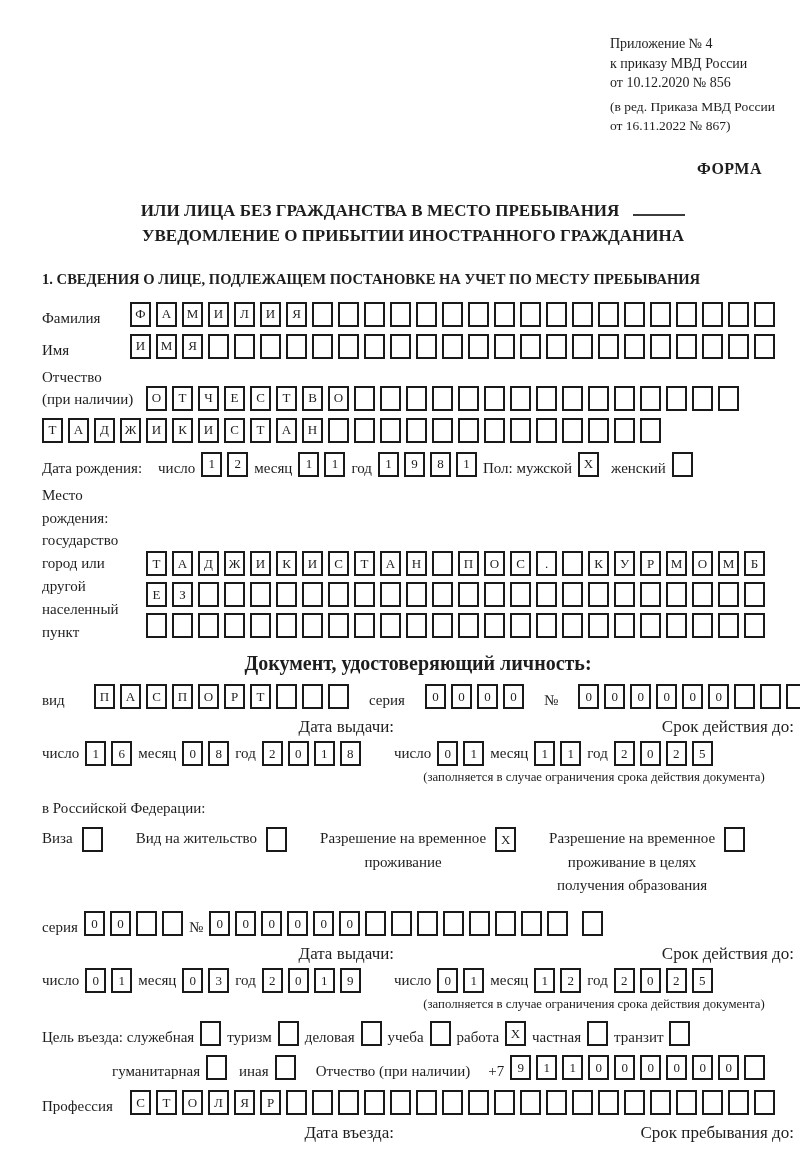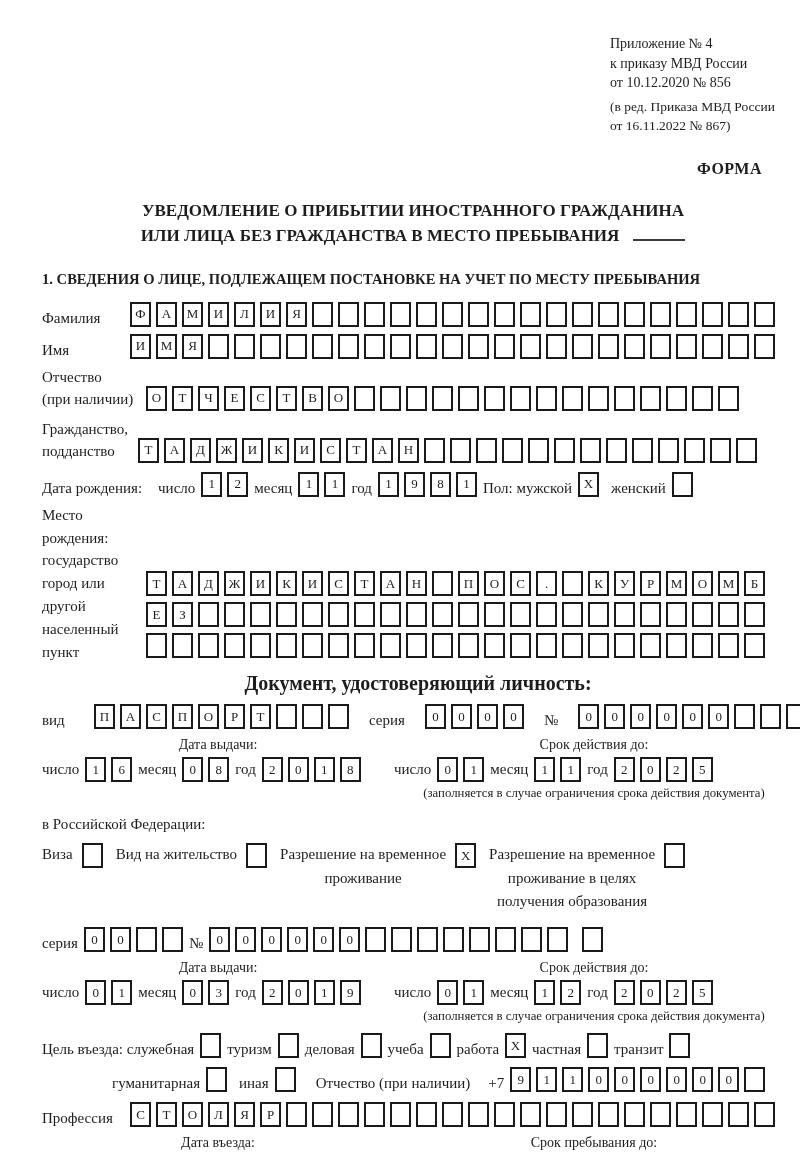--- a/index.html
+++ b/index.html
@@ -16,25 +16,25 @@
   .lbl{font-size:15px;flex:none;}
   .lblcol{font-size:15px;line-height:1.5;flex:none;}
   .w88{width:88px;} .w104{width:104px;} .w96{width:96px;}
   .cells{display:flex;gap:5px;flex:none;}
   .cell{box-sizing:border-box;width:21px;height:25px;border:2px solid #1a1a1a;display:inline-flex;align-items:center;justify-content:center;font-size:13px;flex:none;background:#fff;}
   .stack .cells{margin-bottom:6px;}
   .doch{text-align:center;font-weight:bold;font-size:20px;margin-top:8px;}
   .date-sec{display:flex;margin-top:8px;}
   .date-left{width:352px;flex:none;}
   .date-right{flex:1;}
-  .date-title{text-align:center;font-size:14px;margin-bottom:4px;}
+  .date-title{text-align:right;font-size:17px;margin-bottom:4px;}
   .date-row{display:flex;align-items:center;gap:6px;font-size:15px;}
   .fine{font-size:12.8px;margin-top:4px;text-align:center;}
   .para{font-size:15px;line-height:1.75;margin-top:10px;}
-  .permits{display:flex;align-items:flex-start;gap:13px;margin-top:6px;}
+  .permits{display:flex;align-items:flex-start;gap:33px;margin-top:6px;}
   .pitem{display:flex;align-items:flex-start;gap:9px;}
   .pitem .lbl{padding-top:3px;}
   .pre{white-space:pre-line;text-align:center;font-size:15px;line-height:1.55;}
   .gapl{margin-left:8px;} .ml70{margin-left:70px;}
 </style>
 </head>
 <body>
 
 <div class="page">
 
@@ -44,22 +44,22 @@
     <div>от 10.12.2020 № 856</div>
     <div class="hdr-sub">
       <div>(в ред. Приказа МВД России</div>
       <div>от 16.11.2022 № 867)</div>
     </div>
   </div>
 
   <div class="forma">ФОРМА</div>
 
   <div class="title">
+    <div><span>ИЛИ ЛИЦА БЕЗ ГРАЖДАНСТВА В МЕСТО ПРЕБЫВАНИЯ</span><span class="tuline"></span></div>
     <div>УВЕДОМЛЕНИЕ О ПРИБЫТИИ ИНОСТРАННОГО ГРАЖДАНИНА</div>
-    <div><span>ИЛИ ЛИЦА БЕЗ ГРАЖДАНСТВА В МЕСТО ПРЕБЫВАНИЯ</span><span class="tuline"></span></div>
   </div>
 
   <div class="sech">1. СВЕДЕНИЯ О ЛИЦЕ, ПОДЛЕЖАЩЕМ ПОСТАНОВКЕ НА УЧЕТ ПО МЕСТУ ПРЕБЫВАНИЯ</div>
 
   <div class="frow" style="margin-top:14px">
     <span class="lbl w88">Фамилия</span>
     <div class="cells">
         <span class="cell">Ф</span>
         <span class="cell">А</span>
         <span class="cell">М</span>
@@ -145,24 +145,20 @@
         <span class="cell"></span>
         <span class="cell"></span>
         <span class="cell"></span>
         <span class="cell"></span>
         <span class="cell"></span>
         <span class="cell"></span>
       </div>
   </div>
 
   <div class="frow">
-    <div class="lblcol w96">
-      <div>Гражданство,</div>
-      <div>подданство</div>
-    </div>
     <div class="cells">
         <span class="cell">Т</span>
         <span class="cell">А</span>
         <span class="cell">Д</span>
         <span class="cell">Ж</span>
         <span class="cell">И</span>
         <span class="cell">К</span>
         <span class="cell">И</span>
         <span class="cell">С</span>
         <span class="cell">Т</span>

